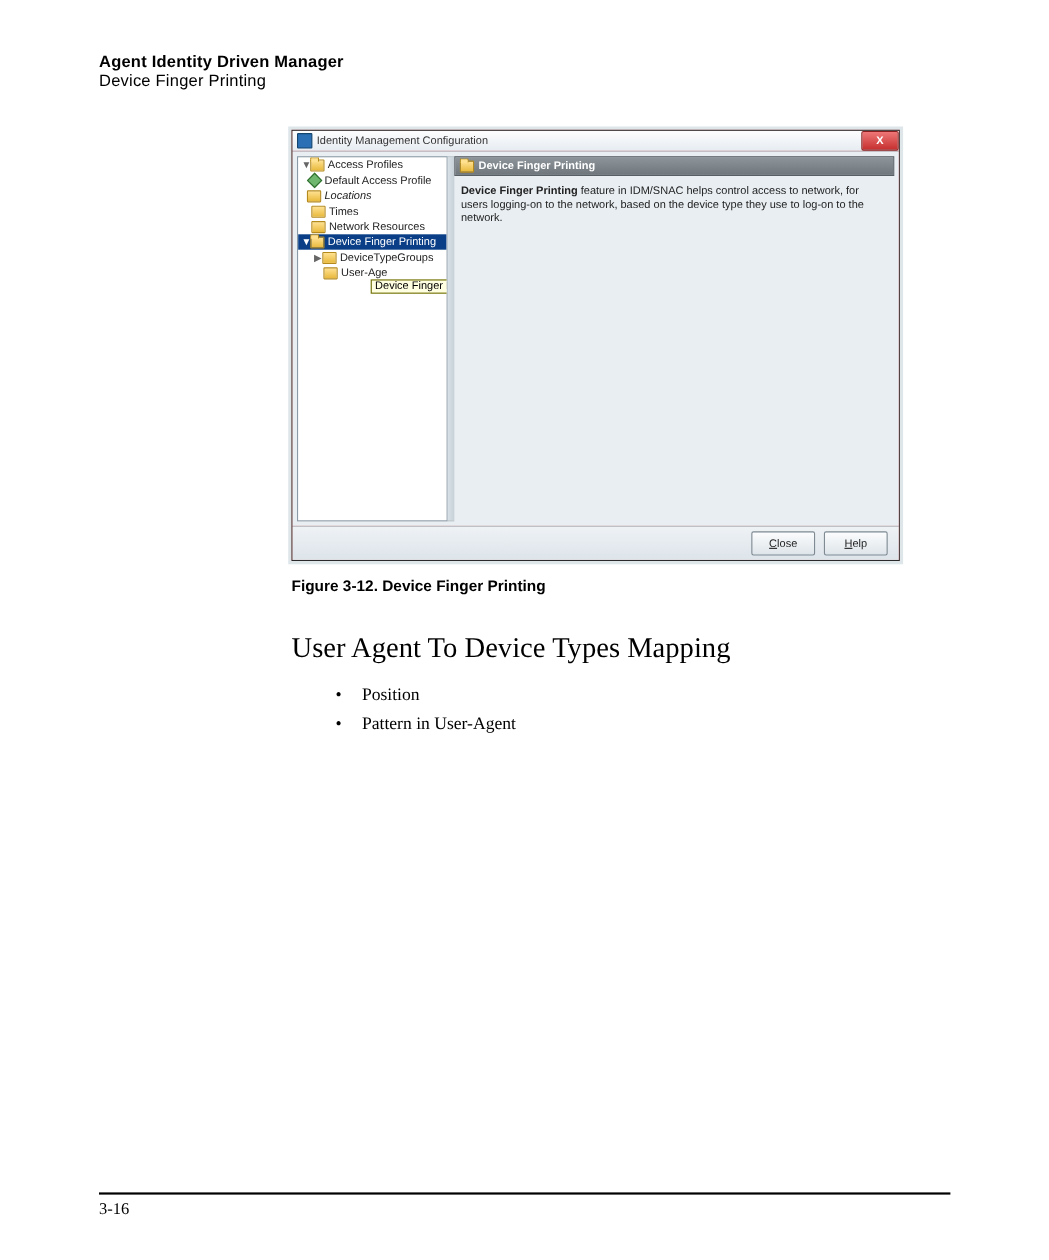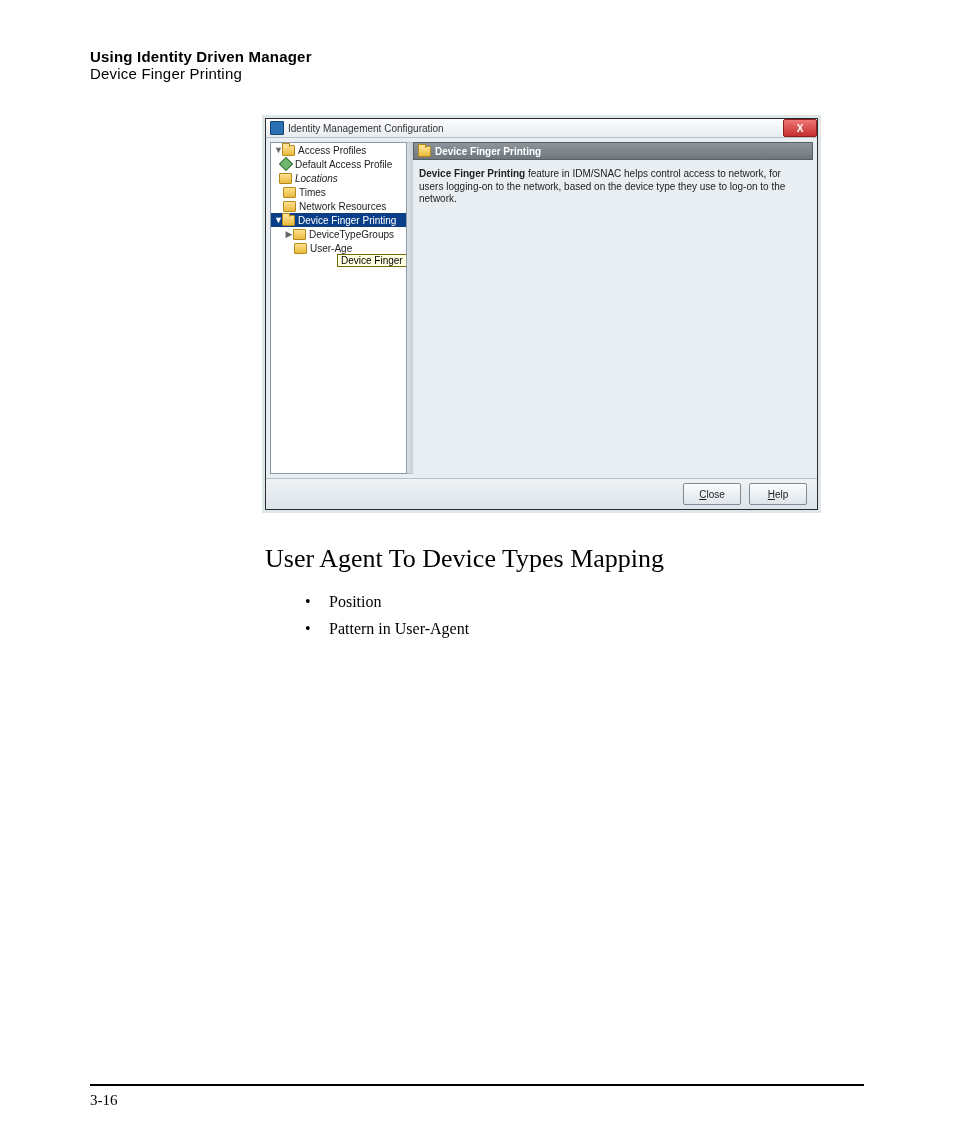--- a/index.html
+++ b/index.html
@@ -39,21 +39,21 @@
   .bul .dot{display:inline-block;width:24px;}
   .pgfoot{position:absolute;left:90px;right:90px;bottom:36px;border-top:2px solid #000;padding-top:6px;font-size:15px;}
   .tree-inner{position:relative;}
 </style>
 </head>
 <body>
 
 <div class="page">
 
   <div>
-    <div class="hdr-bold">Using Identity Driven Manager</div>
+    <div class="hdr-bold">Agent Identity Driven Manager</div>
     <div class="hdr-light">Device Finger Printing</div>
   </div>
 
   <div class="fig-wrap">
     <div class="win">
       <div class="titlebar">
         <span class="ticon"></span>
         <span class="ttext">Identity Management Configuration</span>
         <span class="closebox">X</span>
       </div>
@@ -113,20 +113,21 @@
         <div class="btn">
             <u>C</u>
             <span>lose</span>
           </div>
         <div class="btn">
             <u>H</u>
             <span>elp</span>
           </div>
       </div>
     </div>
+    <div class="caption">Figure 3-12. Device Finger Printing</div>
   </div>
 
   <div class="sect">
     <div class="h2">User Agent To Device Types Mapping</div>
     <div class="bul"><span class="dot">•</span><span>Position</span></div>
     <div class="bul"><span class="dot">•</span><span>Pattern in User-Agent</span></div>
   </div>
 
   <div class="pgfoot">
     <span>3-16</span>

